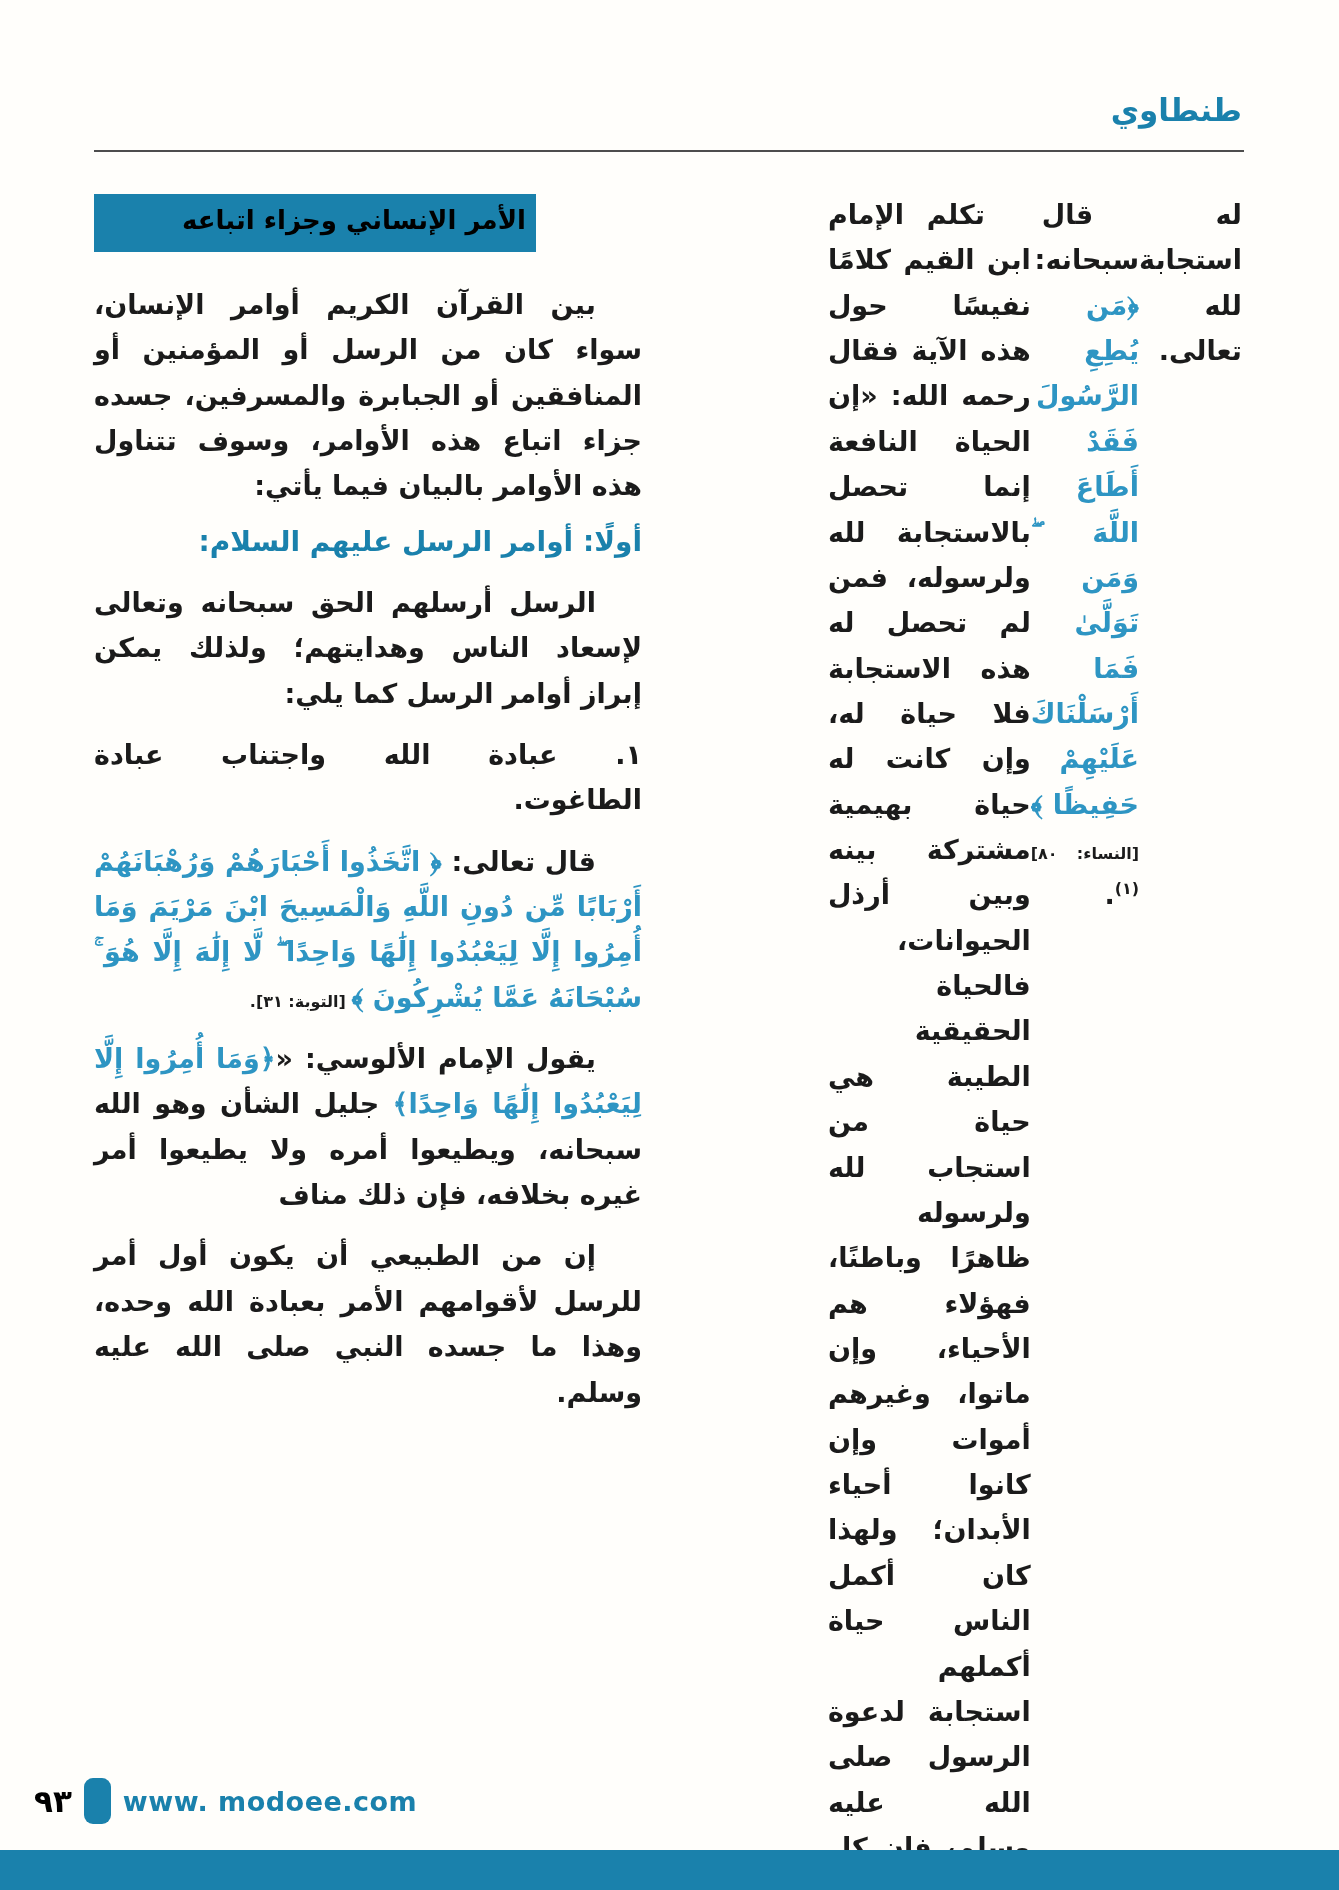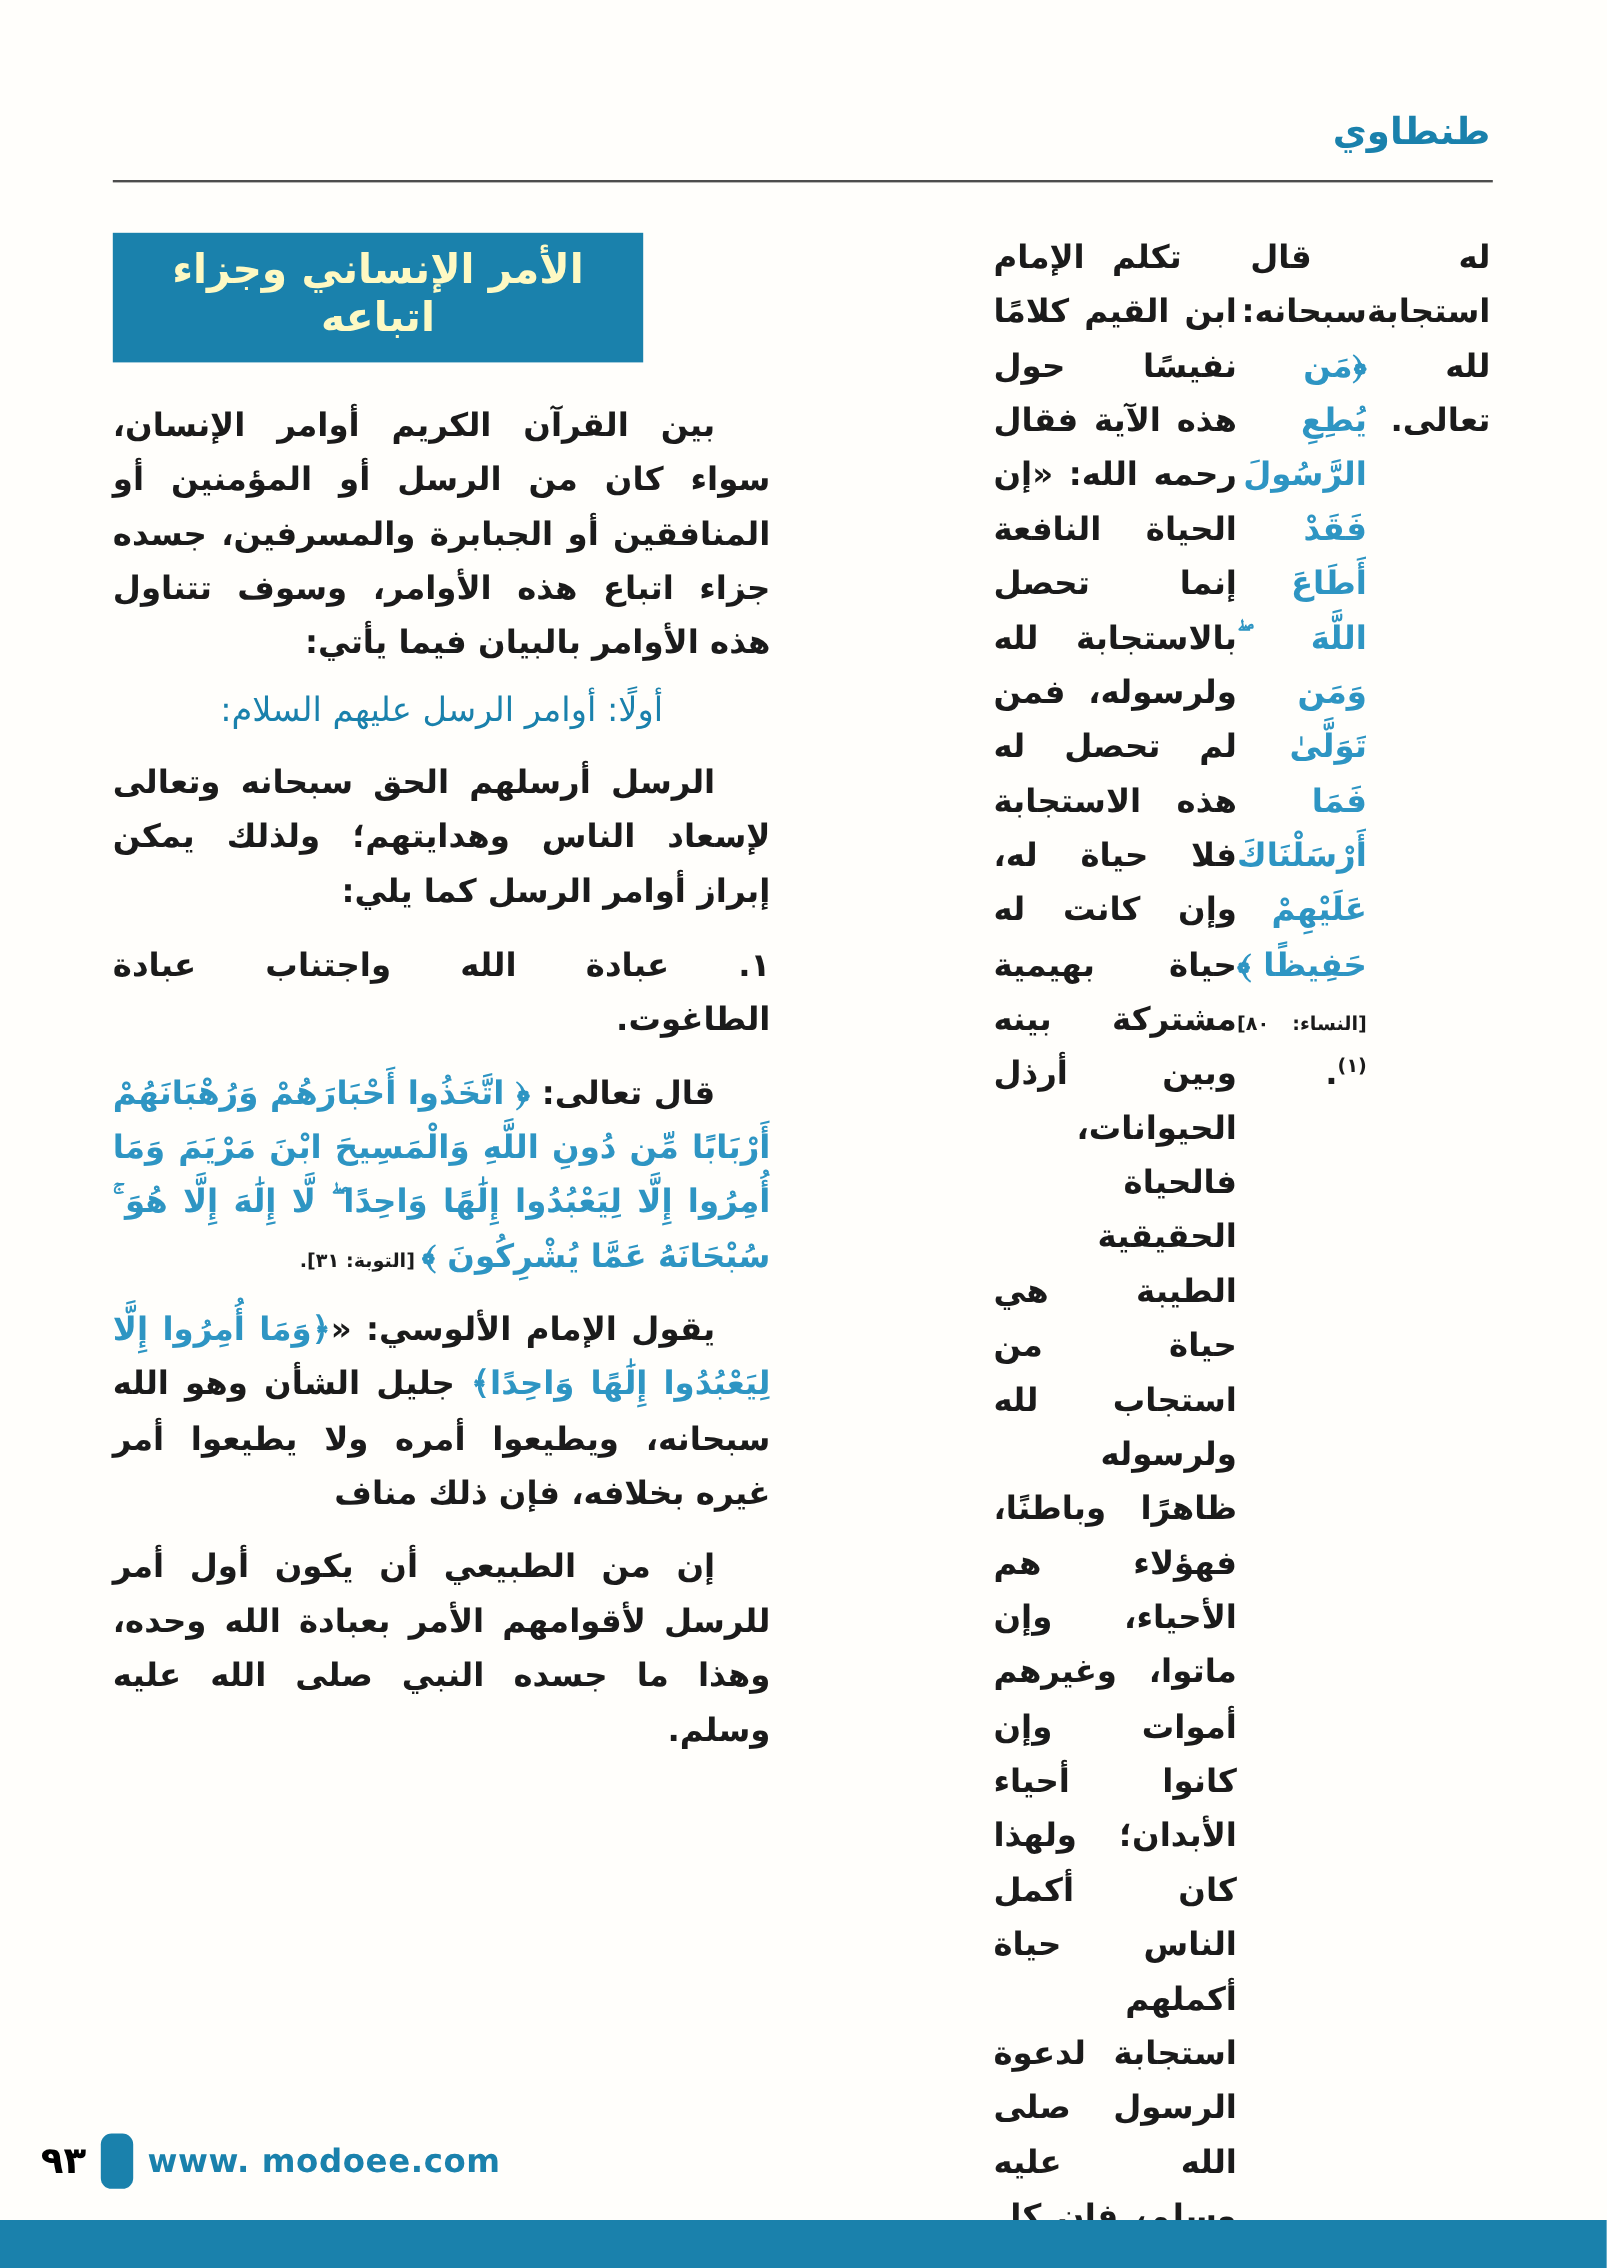--- a/index.html
+++ b/index.html
@@ -37,28 +37,28 @@
     font-size:27px;line-height:1.68;font-weight:700;
     text-align:justify;margin:0 0 16px 0;
   }
   .indent{text-indent:46px;}
   .verse{color:var(--verse);}
   .ayah-ref{font-size:16px;white-space:nowrap;}
   .fn-mark{font-size:16px;vertical-align:super;line-height:0;}
 
   
   .section-title-box{
-    background:var(--accent);color:#fef9c3;
-    font-size:34px;font-weight:bold;text-align:center;
+    background:var(--accent);color:#000000;
+    font-size:26px;font-weight:bold;
     padding:11px 10px 17px;
     width:77%;margin:2px auto 30px 0; 
   }
   .subheading{
-    color:var(--accent);font-size:28px;font-weight:normal;
-    text-align:center;margin:8px 0 22px;
+    color:var(--accent);font-size:28px;font-weight:bold;
+    margin:8px 0 22px;
   }
   .spread{word-spacing:15px;}
 
   
   .footnotes{margin-top:auto;}
   .fn-rule{border-top:2px solid #3c3c3c;margin-bottom:14px;}
   .footnote{display:flex;gap:10px;font-size:21.5px;font-weight:700;line-height:1.8;}
   .fn-num{color:var(--accent);flex:0 0 auto;}
   .fn-text{color:#6d28d9;}
 

